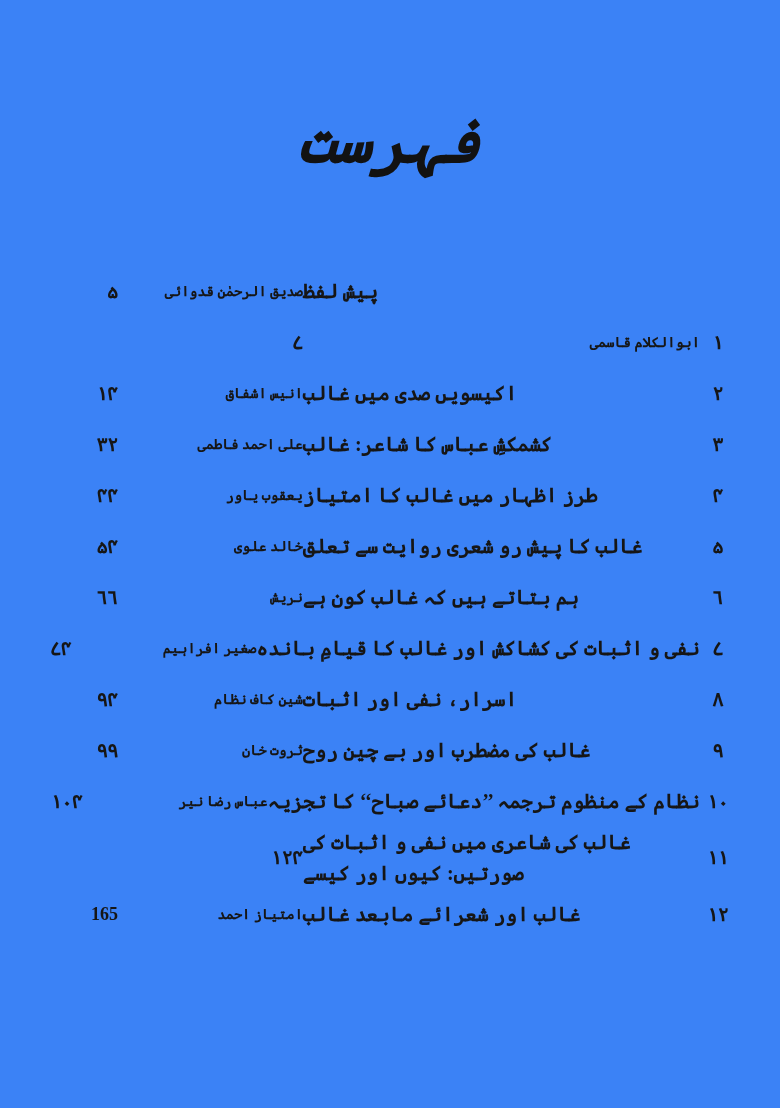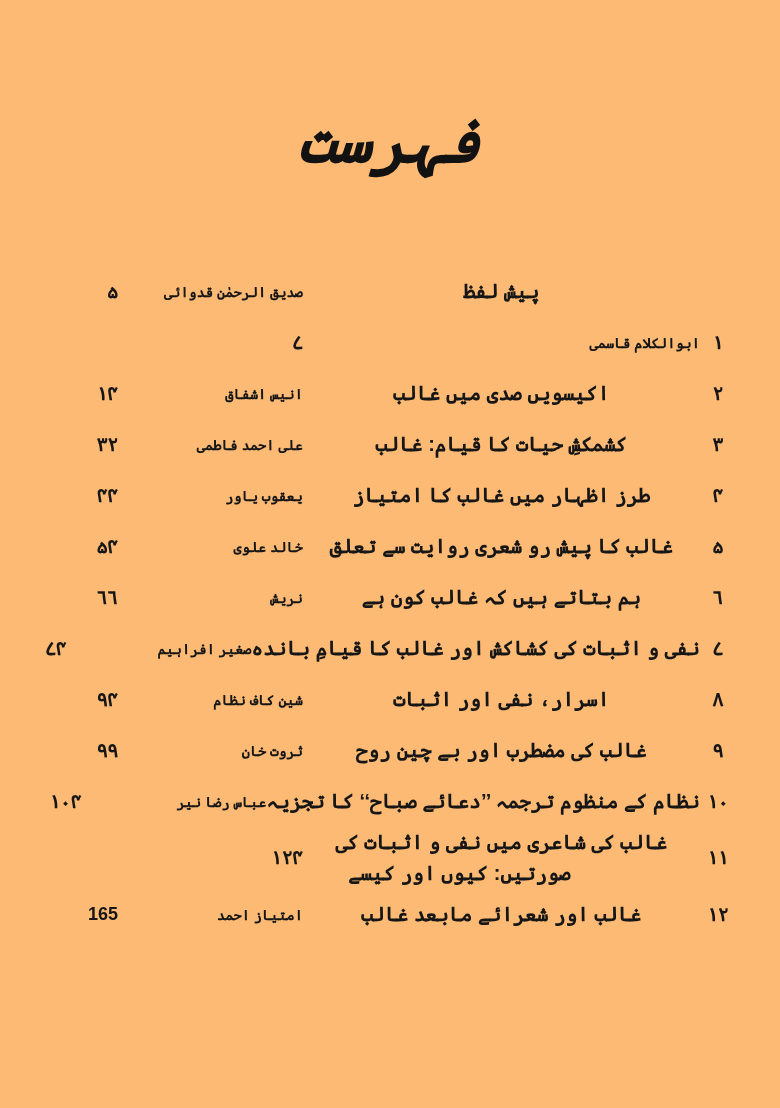--- a/index.html
+++ b/index.html
@@ -4,23 +4,23 @@
 <style>
   html, body {
     margin: 0;
     padding: 0;
     background: #ffffff;
   }
   .page {
     position: relative;
     width: 780px;
     height: 1108px;
-    background: #fdba74;
+    background: #3b82f6;
     color: #161616;
-    font-family: Liberation Sans, sans-serif;
+    font-family: Liberation Serif, serif;
     direction: rtl;
     overflow: hidden;
     box-sizing: border-box;
   }
   .heading {
     margin: 0;
     padding-top: 104px;
     height: 110px;
     text-align: center;
     font-size: 62px;
@@ -41,21 +41,21 @@
   }
   .num {
     text-align: center;
     font-size: 18px;
     align-self: center;
   }
   .titlecol {
     font-size: 20px;
     line-height: 1.55;
     white-space: nowrap;
-    text-align: center;
+    text-align: left;
   }
   .t2 {
     display: block;
     padding-right: 84px; 
   }
   .t2:empty { display: none; }
   .author {
     font-size: 14px;
     white-space: nowrap;
     text-align: right;
@@ -97,21 +97,21 @@
         <span class="t1">اکیسویں صدی میں غالب</span>
         
       </span>
       <span class="author">انیس اشفاق</span>
       <span class="pageno">۱۴</span>
     </div>
 
     <div class="row">
       <span class="num">۳</span>
       <span class="titlecol">
-        <span class="t1">کشمکشِ حیات کا قیام: غالب</span>
+        <span class="t1">کشمکشِ عباس کا شاعر: غالب</span>
         
       </span>
       <span class="author">علی احمد فاطمی</span>
       <span class="pageno">۳۲</span>
     </div>
 
     <div class="row">
       <span class="num">۴</span>
       <span class="titlecol">
         <span class="t1">طرز اظہار میں غالب کا امتیاز</span>

